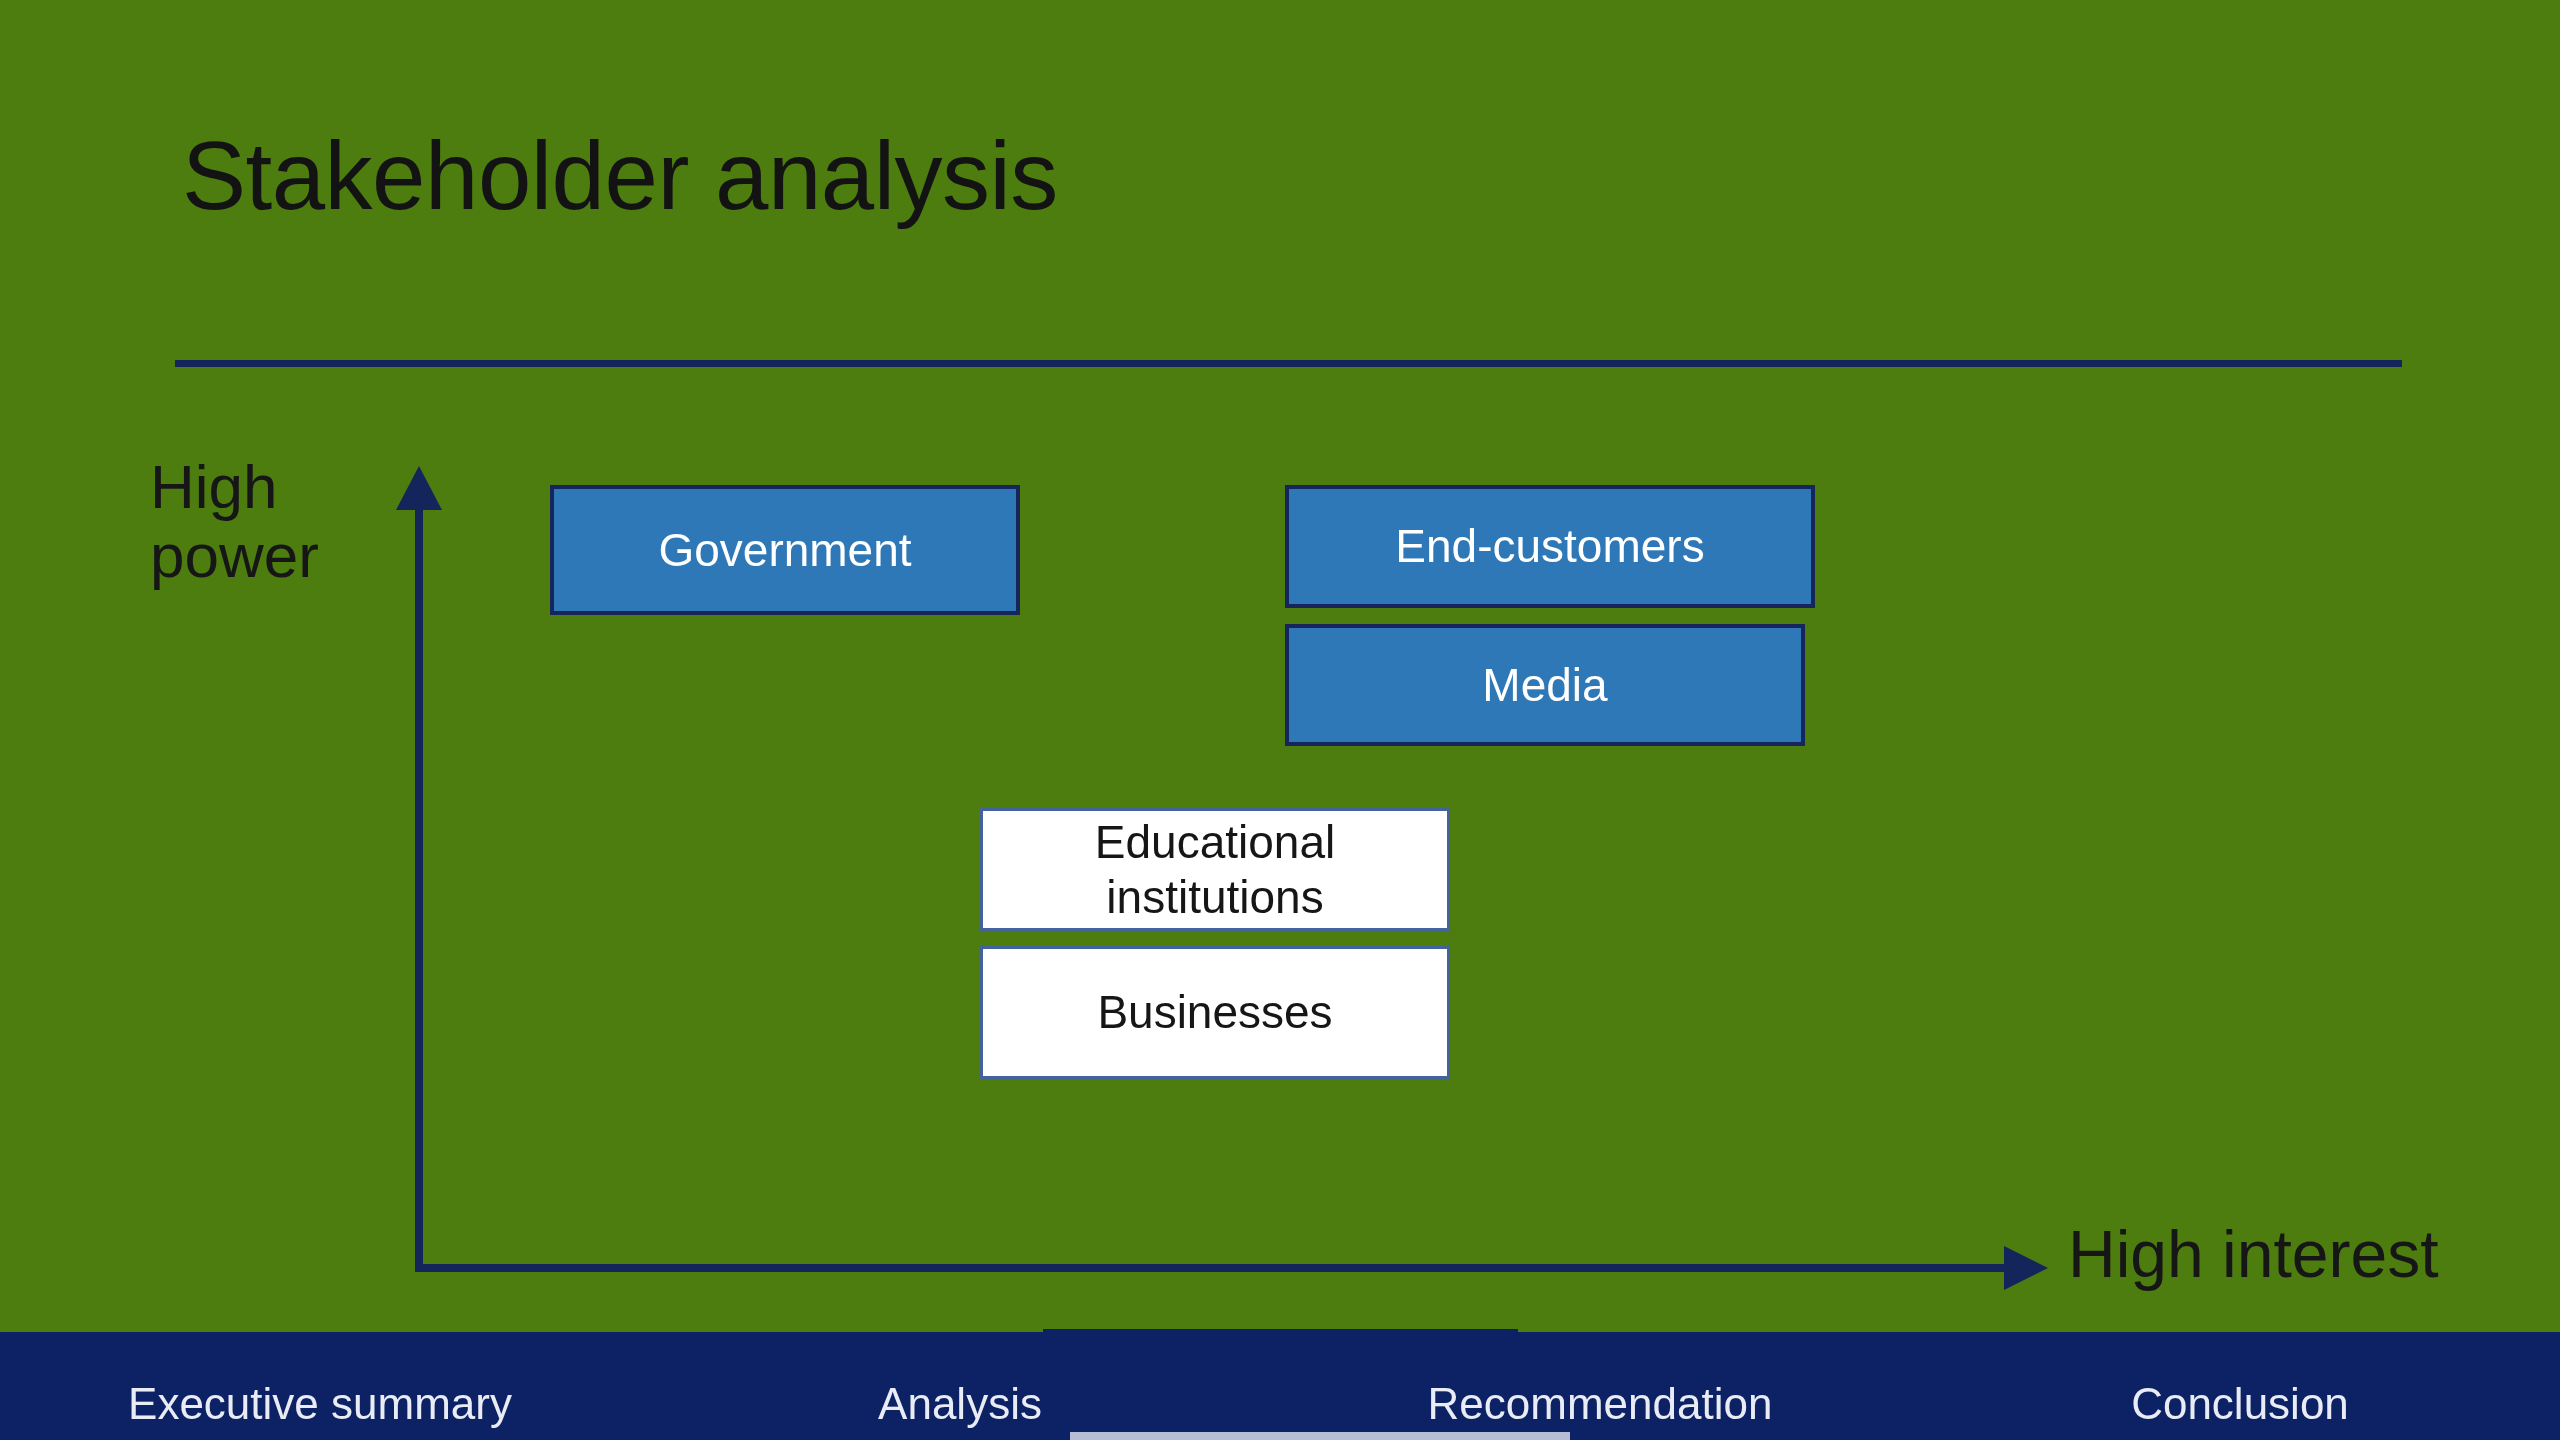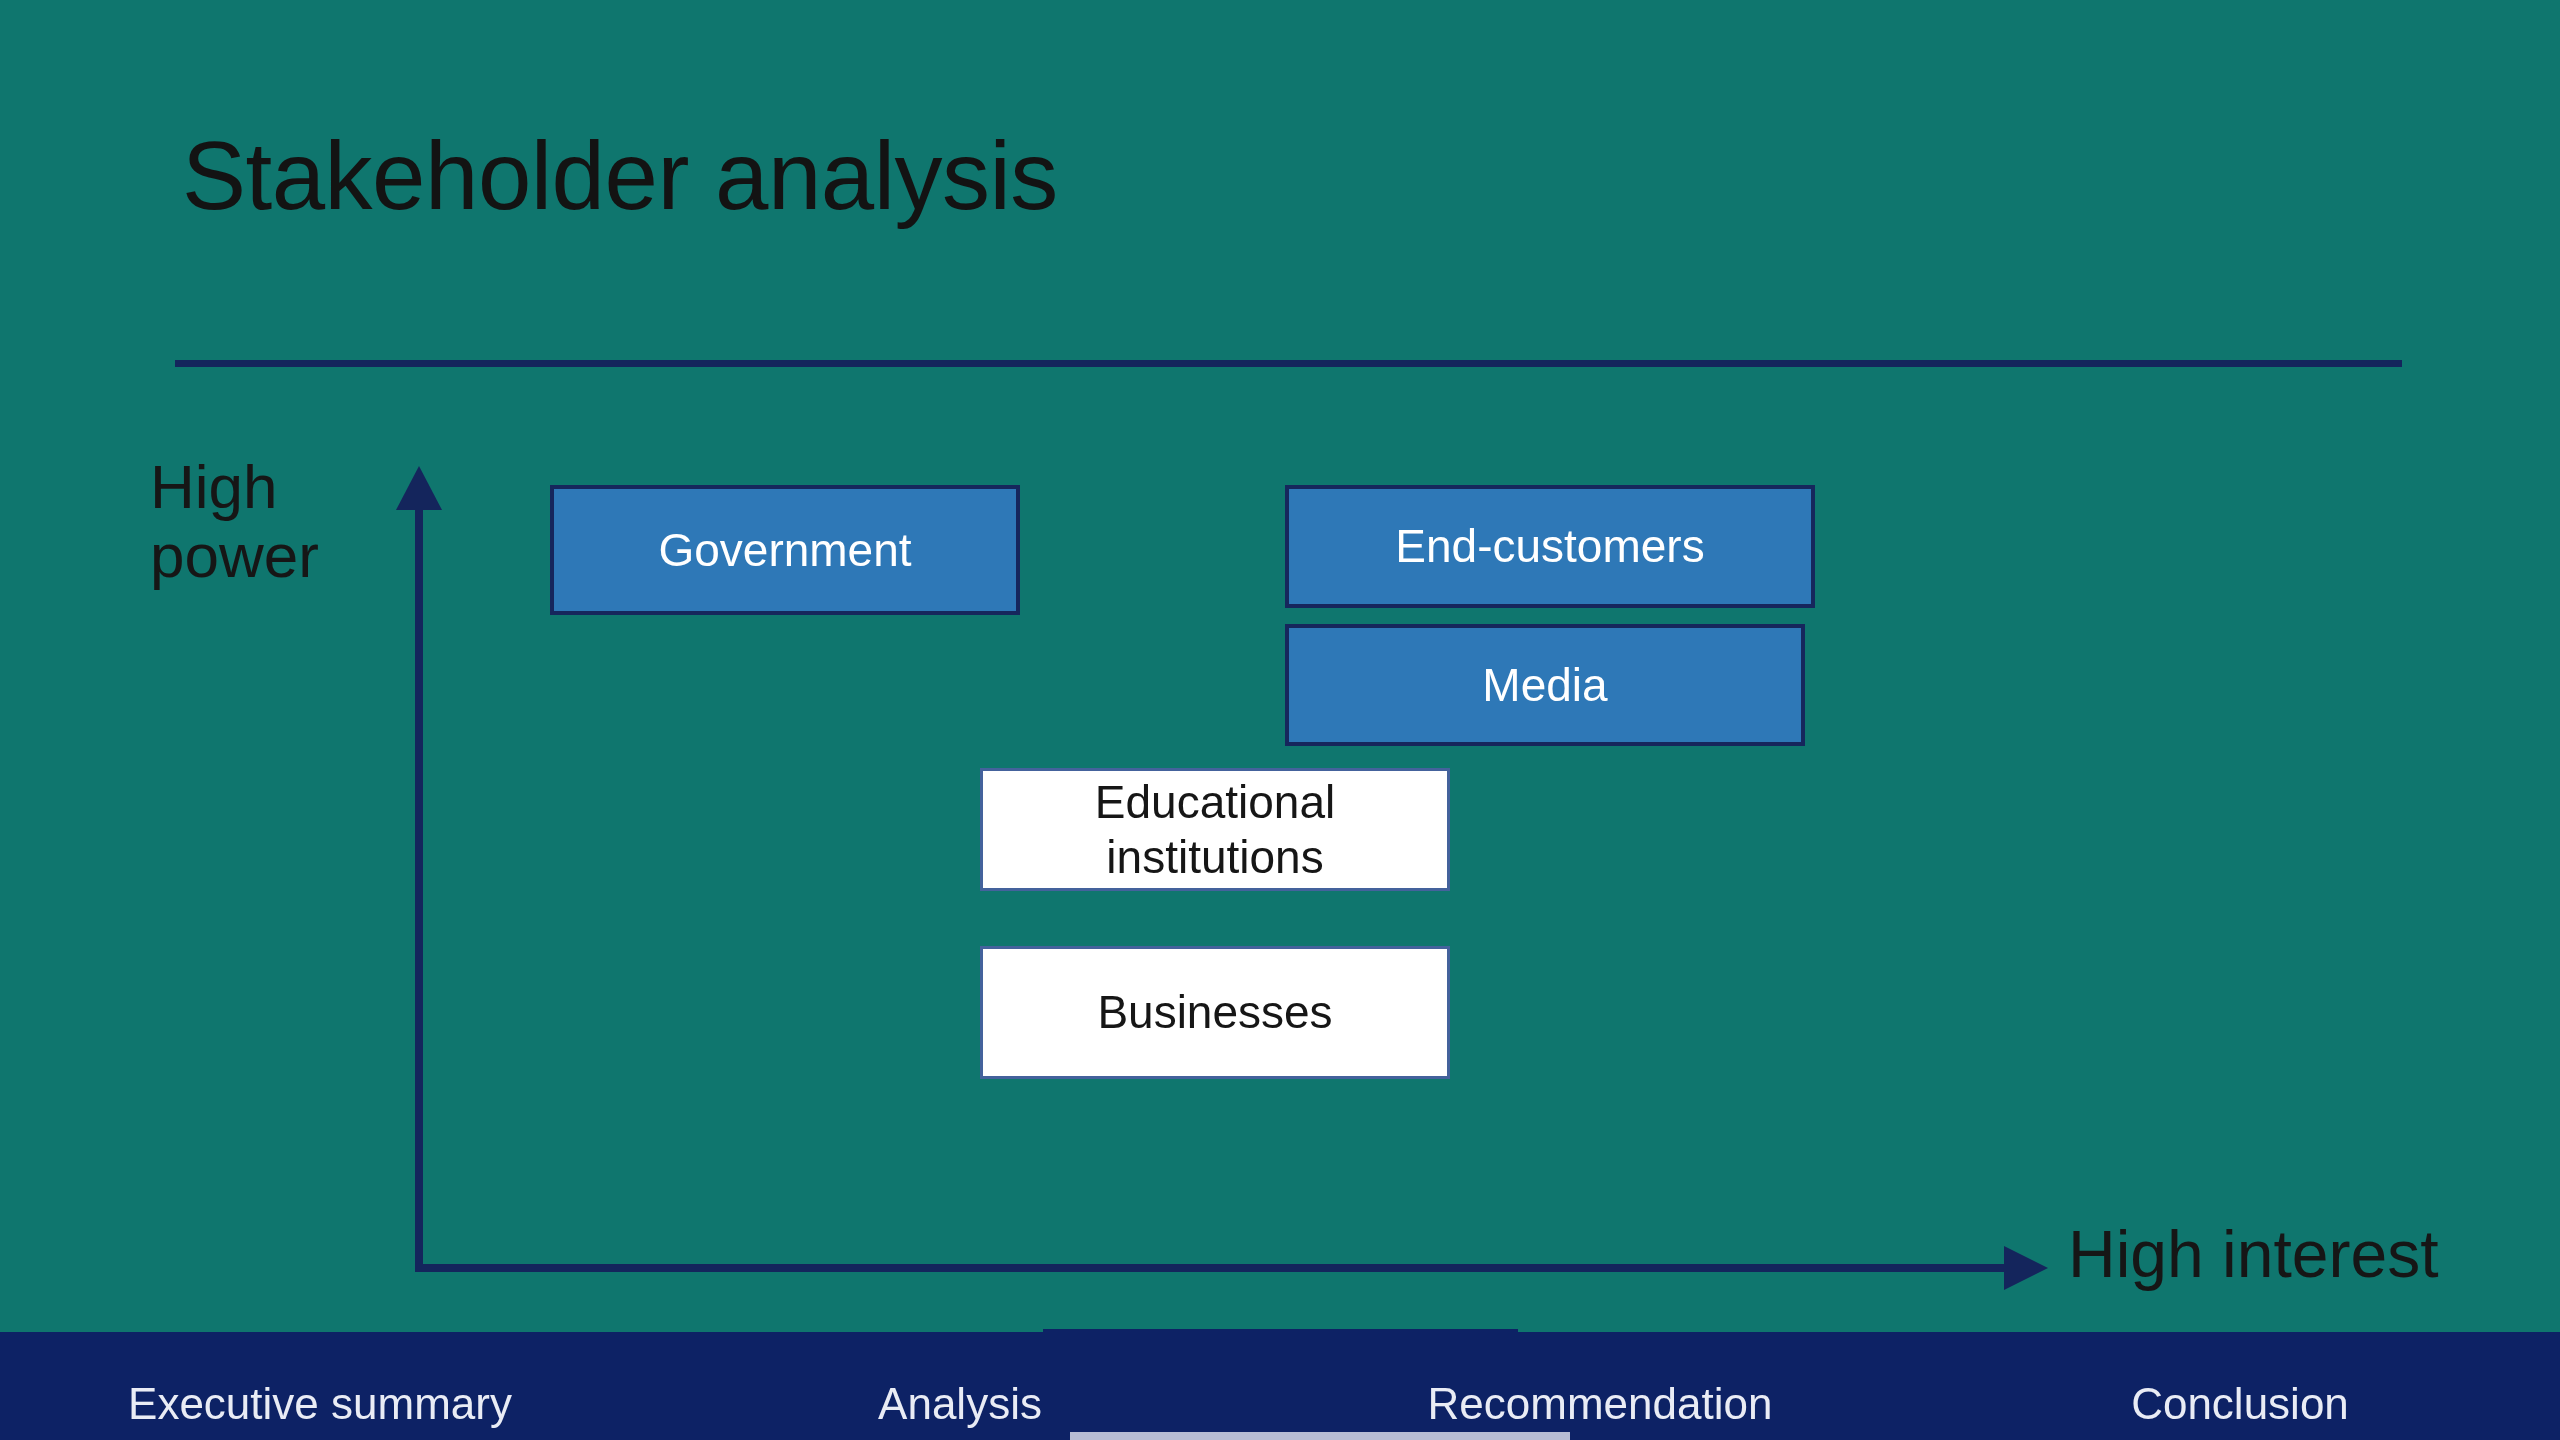--- a/index.html
+++ b/index.html
@@ -8,21 +8,21 @@
     padding: 0;
     background: #ffffff;
   }
   body {
     font-family: "Liberation Sans", sans-serif;
   }
   .slide {
     position: relative;
     width: 2560px;
     height: 1440px;
-    background: #0f766e;
+    background: #4d7c0f;
     overflow: hidden;
   }
 
   
   .slide-title {
     position: absolute;
     left: 182px;
     top: 126px;
     font-size: 96px;
     line-height: 1.05;
@@ -203,21 +203,21 @@
     </div>
 
     <div class="stk-box filled" style="left:1285px; top:485px; width:530px; height:123px;">
       <span>End-customers</span>
     </div>
 
     <div class="stk-box filled" style="left:1285px; top:624px; width:520px; height:122px;">
       <span>Media</span>
     </div>
 
-    <div class="stk-box outline" style="left:980px; top:768px; width:470px; height:123px; flex-direction:column;">
+    <div class="stk-box outline" style="left:980px; top:808px; width:470px; height:123px; flex-direction:column;">
       <span>Educational</span>
       <span>institutions</span>
     </div>
 
     <div class="stk-box outline" style="left:980px; top:946px; width:470px; height:133px;">
       <span>Businesses</span>
     </div>
   </div>
 
   <div class="navbar"></div>

